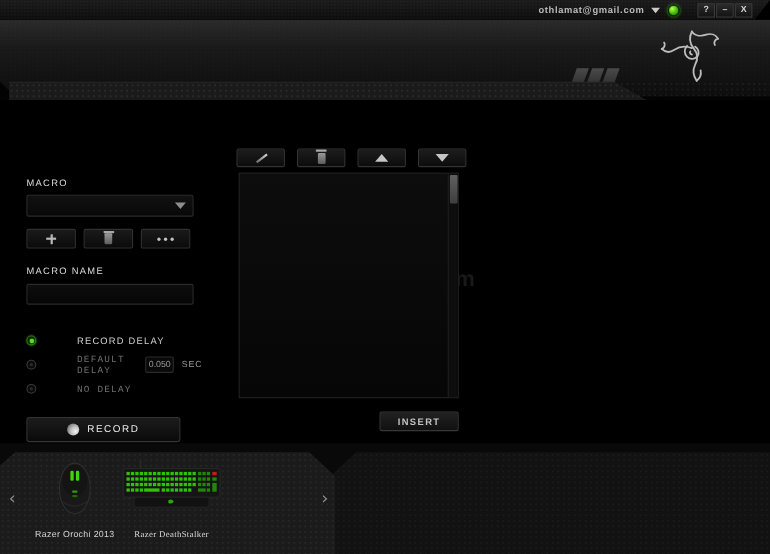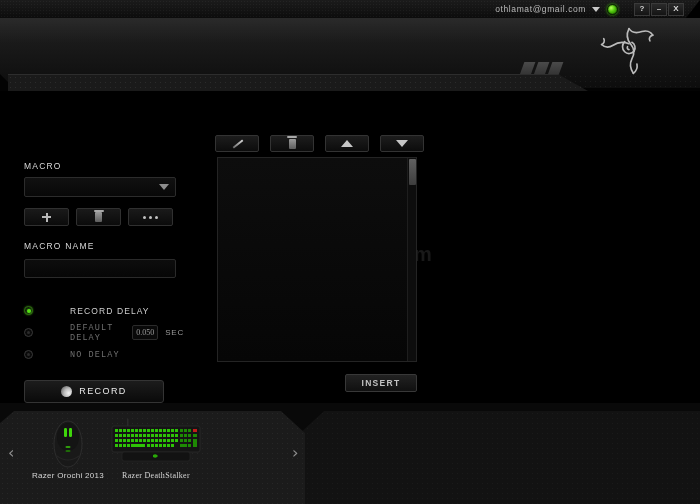--- a/index.html
+++ b/index.html
@@ -46,20 +46,21 @@
     background-size: 3px 3px;
     pointer-events: none;
   }
   .tb-email {
     font-size: 8.5px;
     color: #b9b9b9;
     letter-spacing: 0.6px;
     margin-right: 6px;
     position: relative;
     z-index: 2;
+    font-weight: bold;
   }
   .tb-caret {
     width: 0; height: 0;
     border-left: 4.5px solid transparent;
     border-right: 4.5px solid transparent;
     border-top: 5px solid #c9c9c9;
     margin-right: 7px;
     position: relative;
     z-index: 2;
   }
@@ -322,21 +323,21 @@
   .delayval {
     width: 38px; height: 15px;
     background: #090909;
     border: 1px solid #2b2b2b;
     border-radius: 2px;
     font-size: 8px;
     color: #9a9a9a;
     text-align: center;
     line-height: 13px;
     margin-left: 9px;
-    font-family: Liberation Serif, serif;
+    font-family: Liberation Sans, sans-serif;
   }
   .secl {
     font-size: 8px;
     color: #9a9a9a;
     letter-spacing: 0.8px;
     margin-left: 7px;
   }
   #recordbtn {
     margin-top: 16px;
     width: 140px; height: 23px;
@@ -504,20 +505,21 @@
   .devthumb {
     height: 54px;
     display: flex;
     align-items: center;
     justify-content: center;
   }
   .devname {
     font-size: 8px;
     color: #d6d6d6;
     letter-spacing: 0.3px;
+    margin-top: 10px;
   }
 </style>
 </head>
 <body>
 
 <div id="app">
 
   <div id="titlebar">
     <div class="tb-dots"></div>
     <div class="tb-email">othlamat@gmail.com</div>

